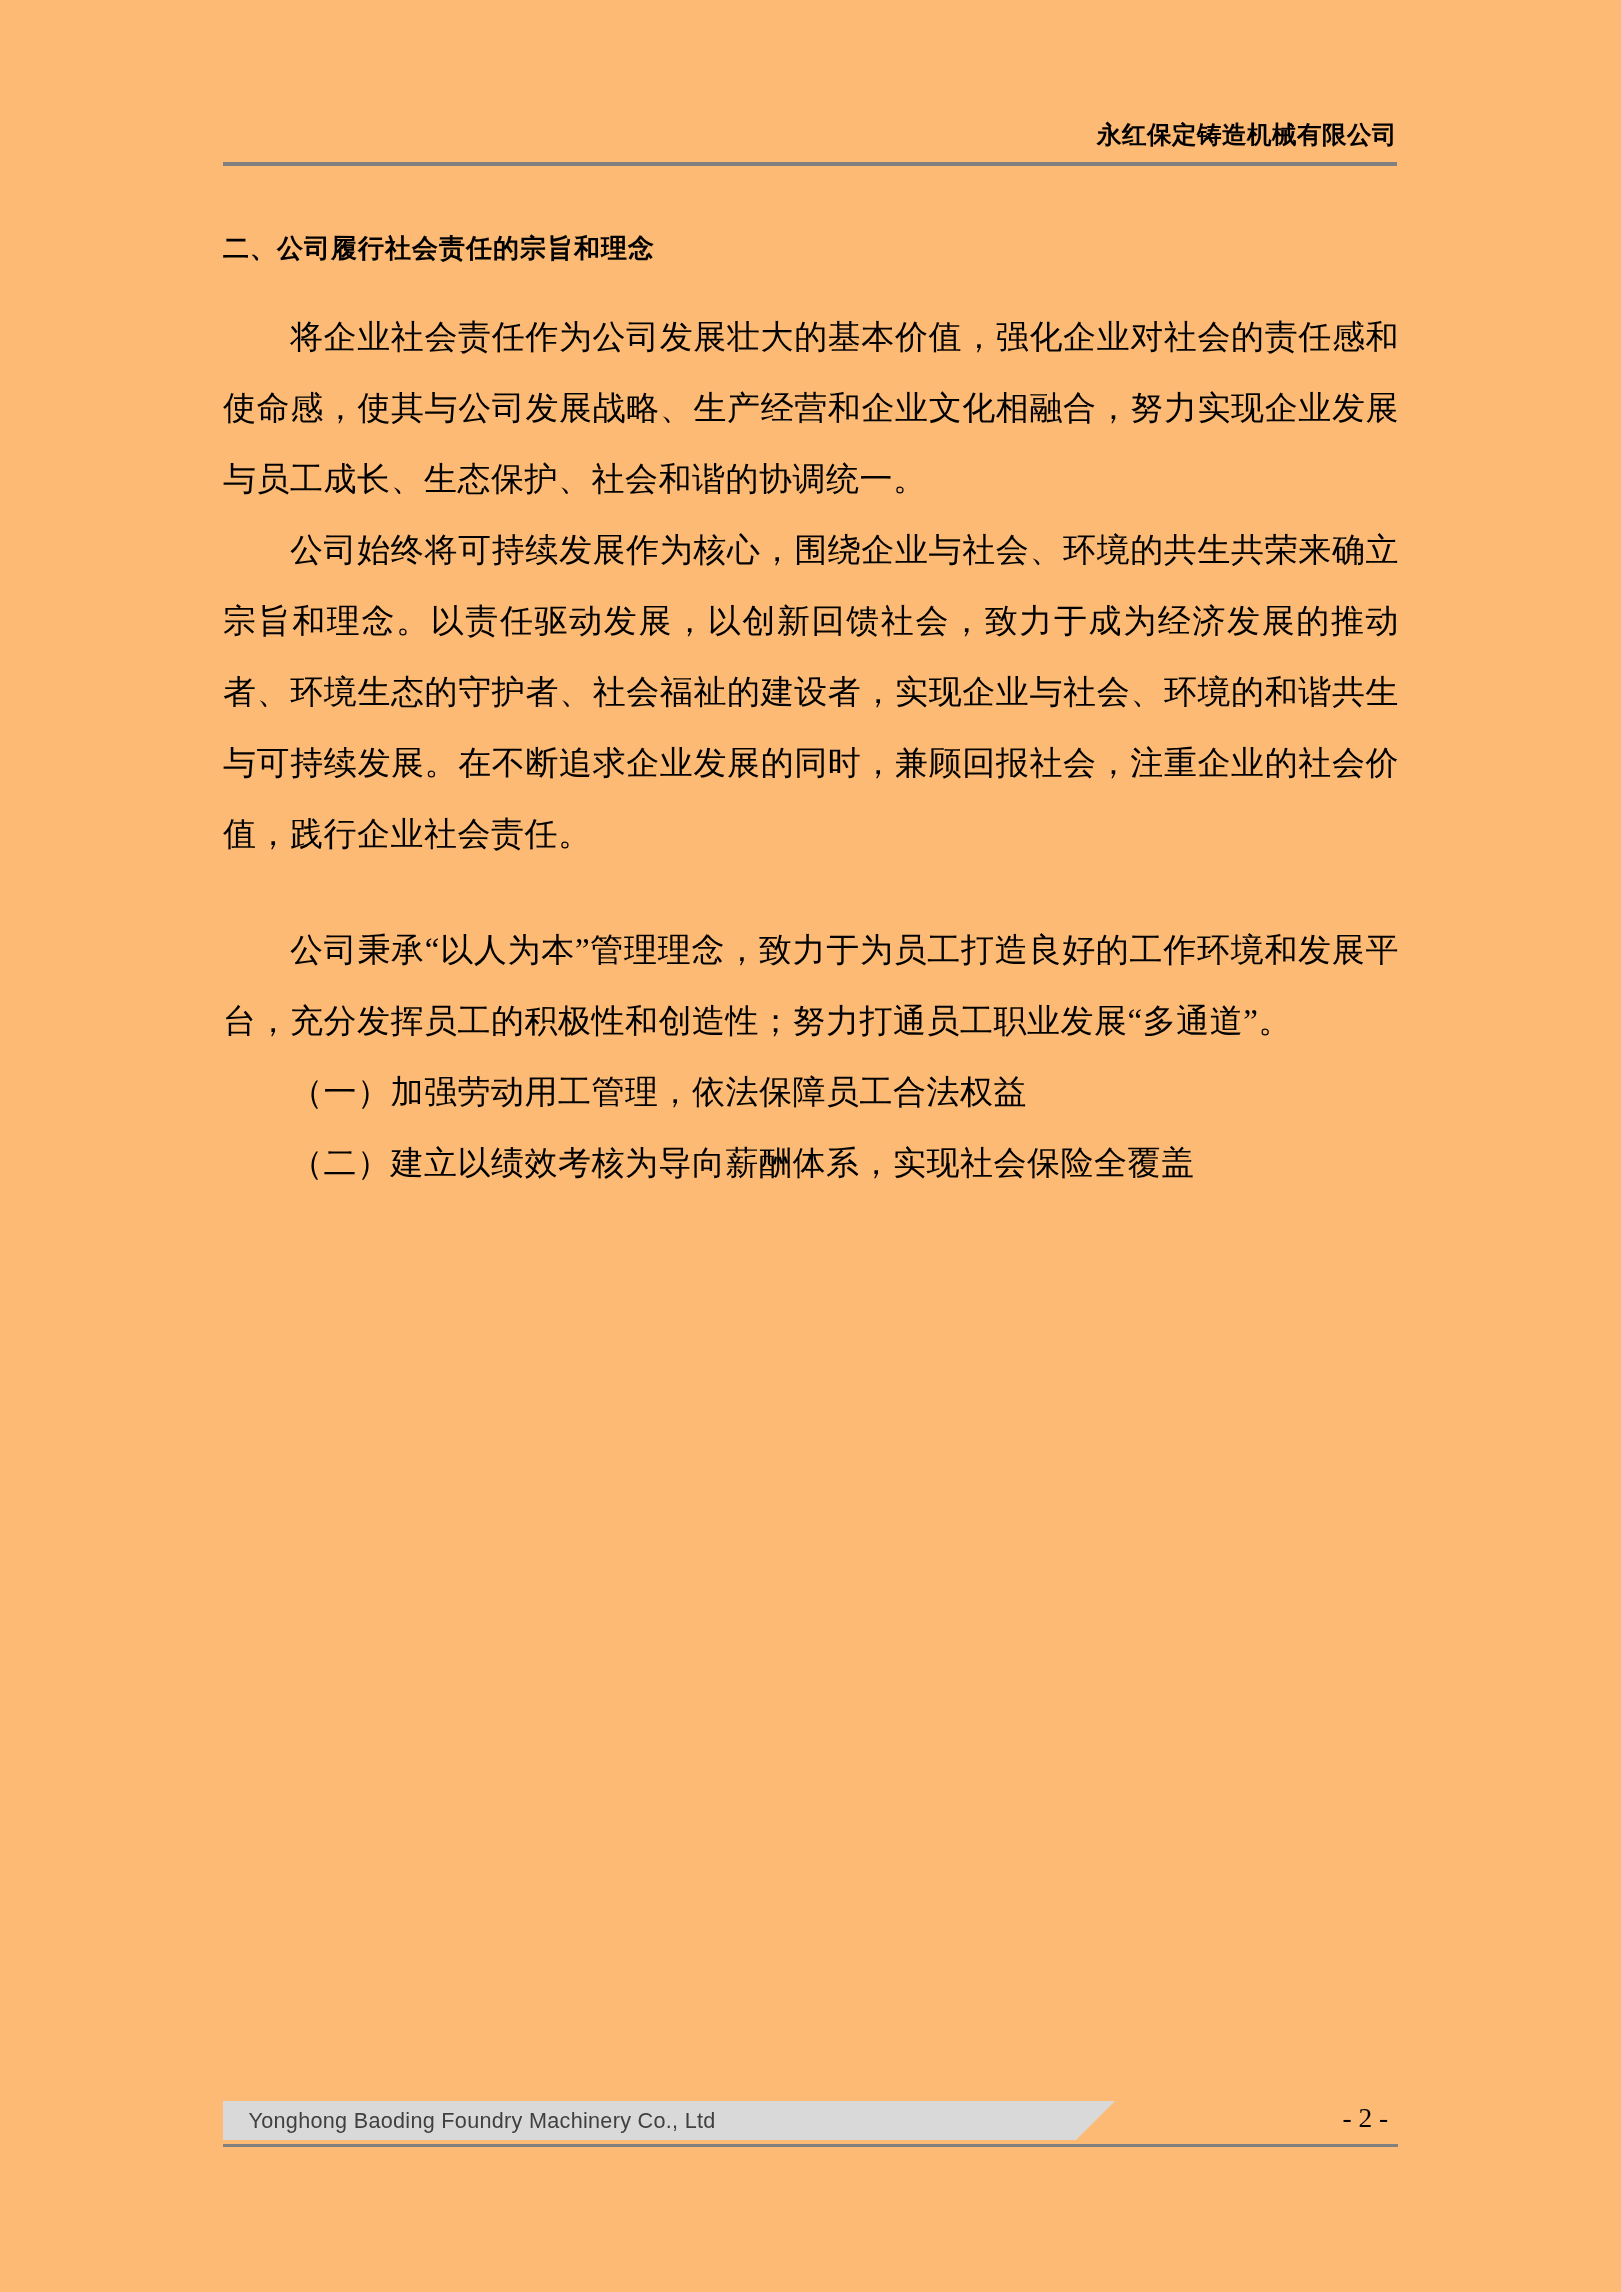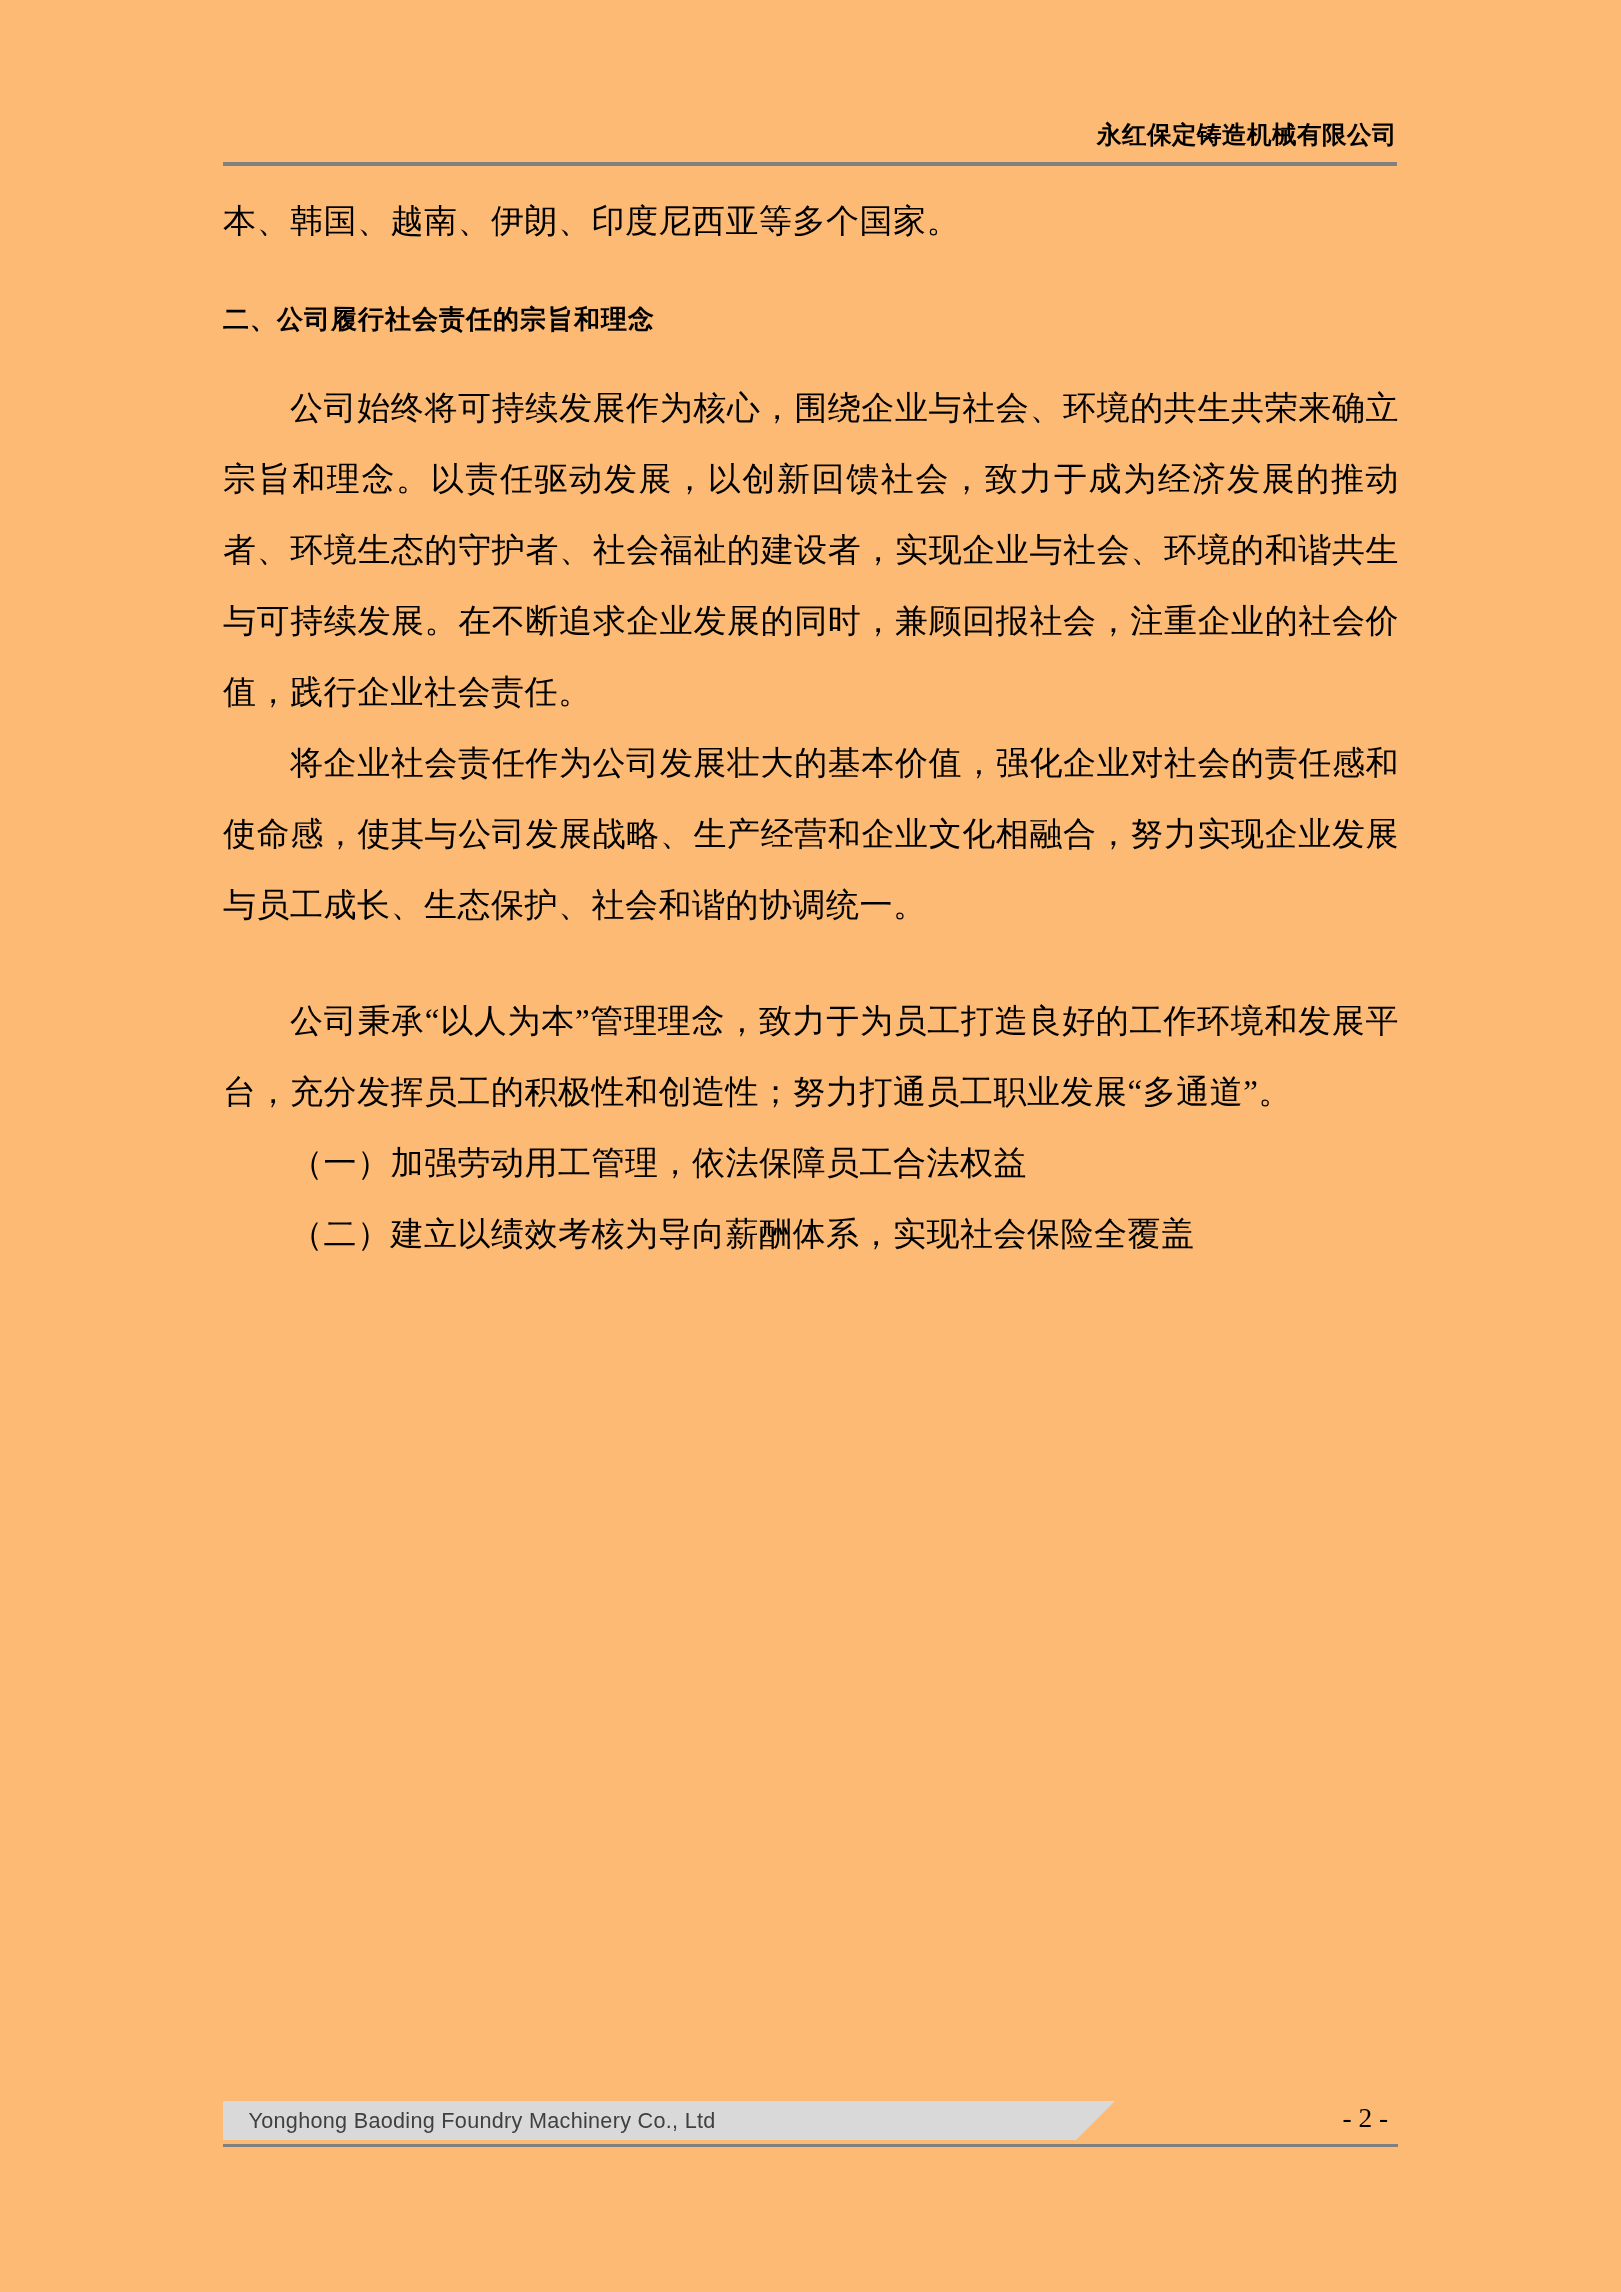--- a/index.html
+++ b/index.html
@@ -132,31 +132,30 @@
 
 <div class="page">
 
   <div class="header">
     <div class="header-title">永红保定铸造机械有限公司</div>
     <div class="header-rule"></div>
   </div>
 
   <div class="content">
 
-    <p>本、韩国、越南、伊朗、印度尼西亚等多个国家。</p>
 
     <div class="sp-md"></div>
 
     <h2>二、公司履行社会责任的宗旨和理念</h2>
 
     <div class="sp-sm"></div>
 
+    <p class="indent">将企业社会责任作为公司发展壮大的基本价值，强化企业对社会的责任感和使命感，使其与公司发展战略、生产经营和企业文化相融合，努力实现企业发展与员工成长、生态保护、社会和谐的协调统一。</p>
+
     <p class="indent">公司始终将可持续发展作为核心，围绕企业与社会、环境的共生共荣来确立宗旨和理念。以责任驱动发展，以创新回馈社会，致力于成为经济发展的推动者、环境生态的守护者、社会福祉的建设者，实现企业与社会、环境的和谐共生与可持续发展。在不断追求企业发展的同时，兼顾回报社会，注重企业的社会价值，践行企业社会责任。</p>
-
-    <p class="indent">将企业社会责任作为公司发展壮大的基本价值，强化企业对社会的责任感和使命感，使其与公司发展战略、生产经营和企业文化相融合，努力实现企业发展与员工成长、生态保护、社会和谐的协调统一。</p>
 
     <div class="sp-md"></div>
 
 
     <div class="sp-sm"></div>
 
     <p class="indent">公司秉承“以人为本”管理理念，致力于为员工打造良好的工作环境和发展平台，充分发挥员工的积极性和创造性；努力打通员工职业发展“多通道”。</p>
 
     <p class="indent">（一）加强劳动用工管理，依法保障员工合法权益</p>
 

